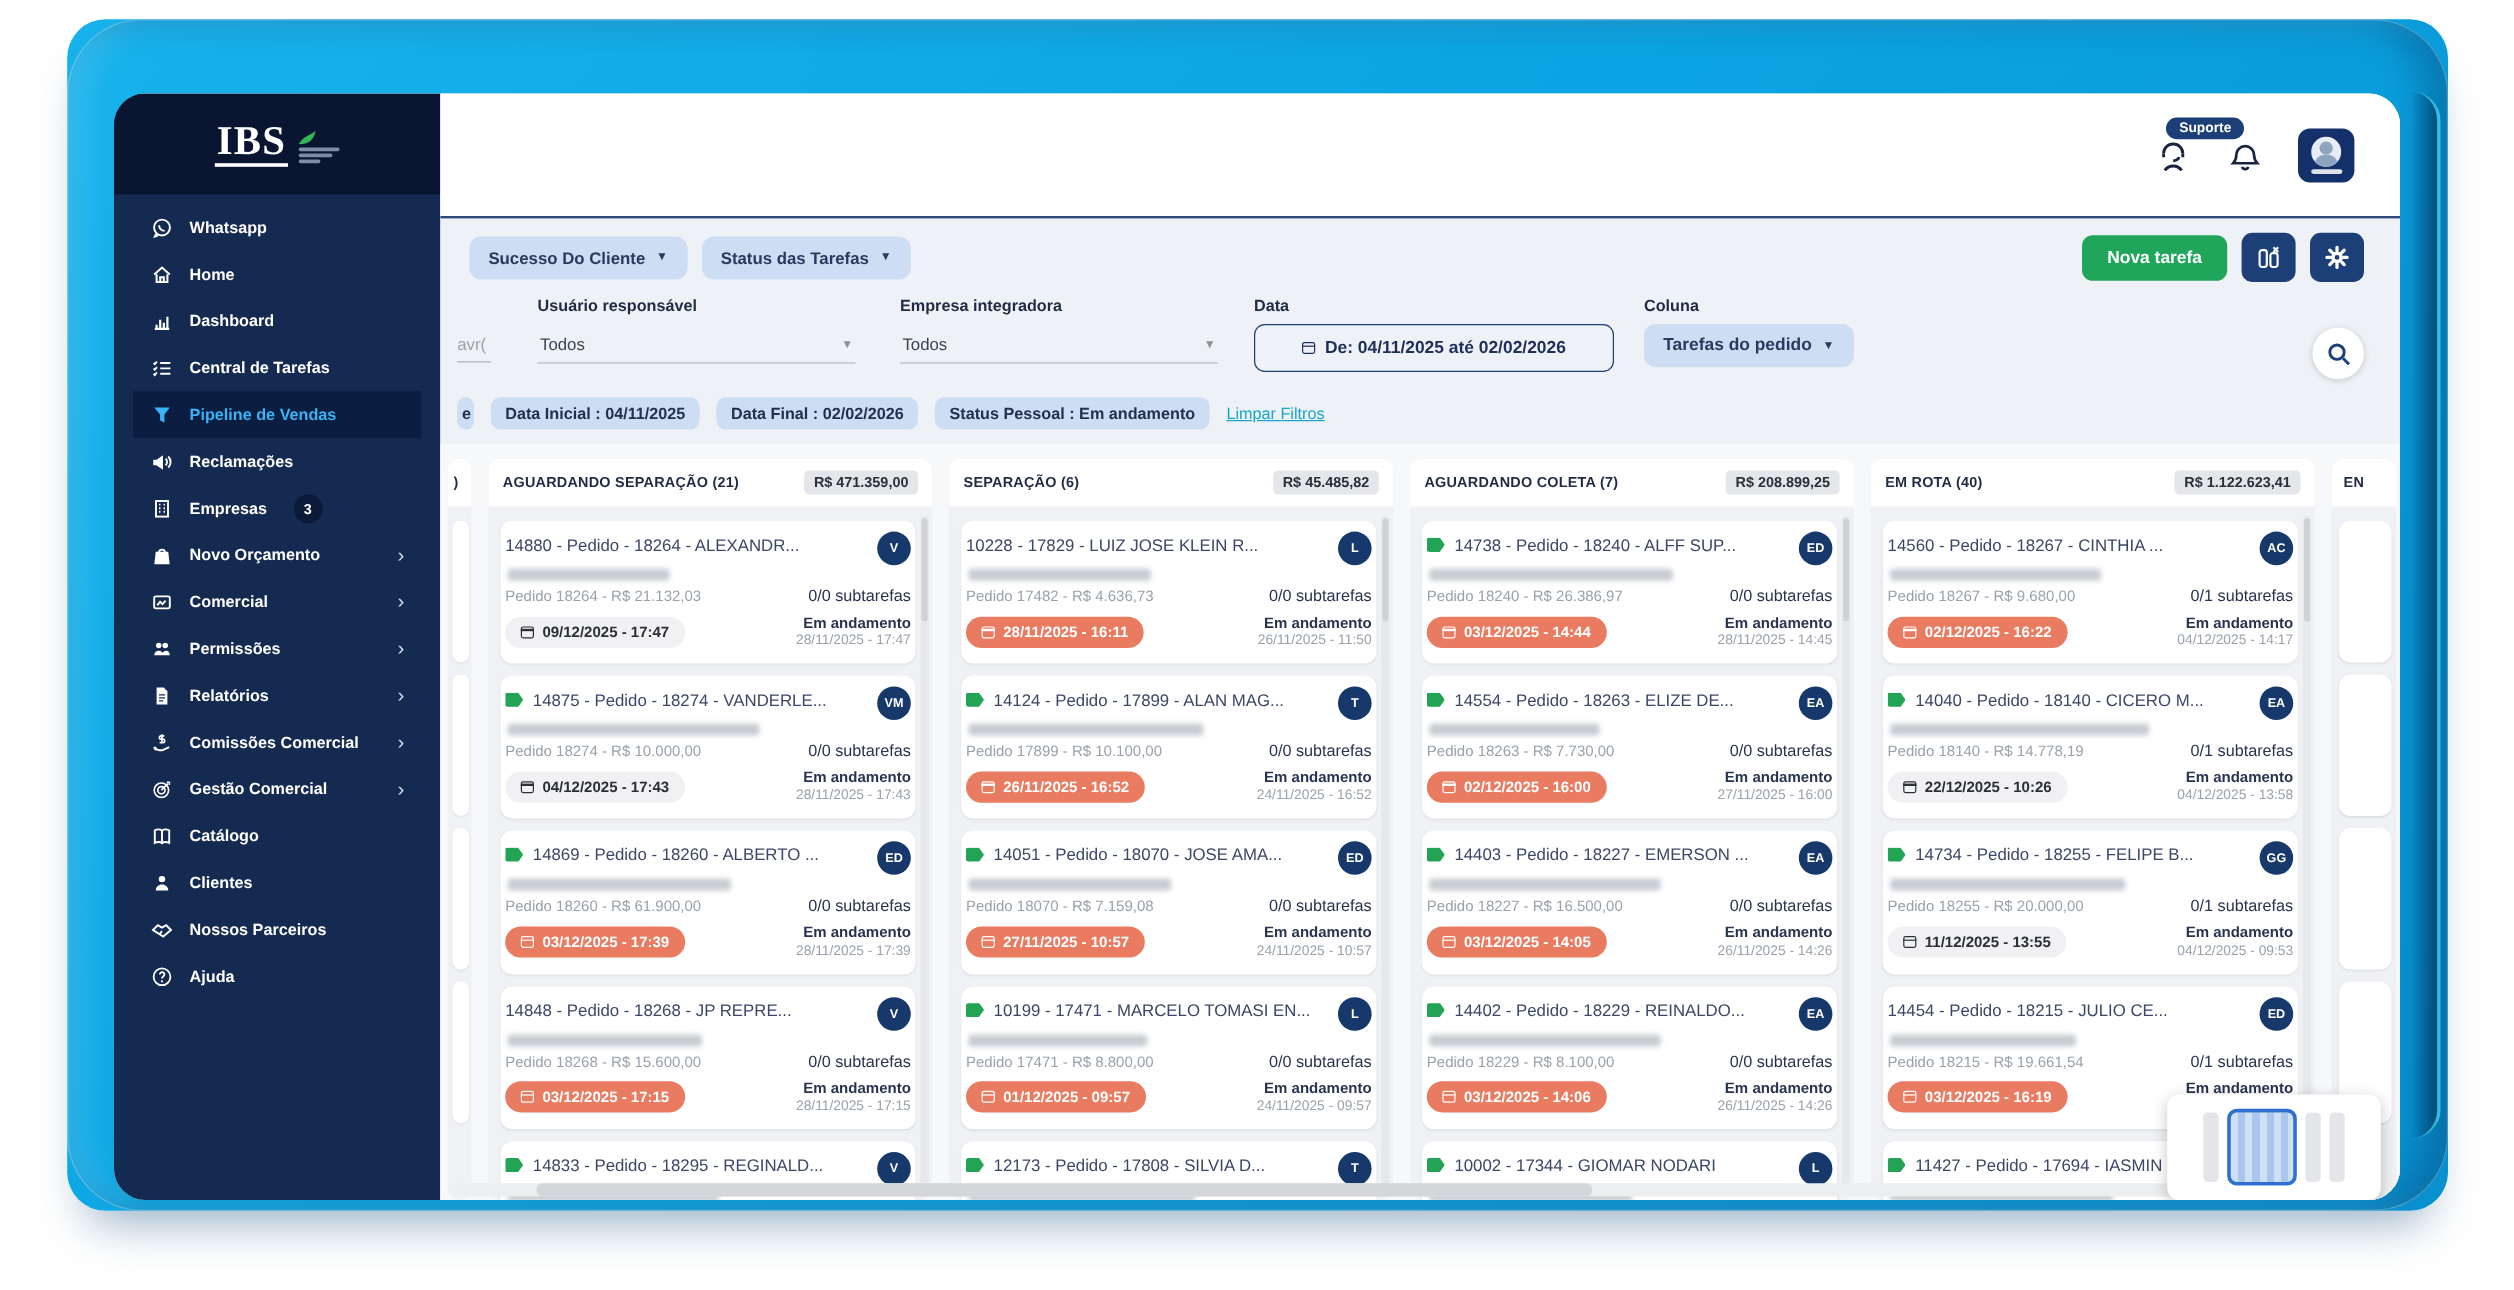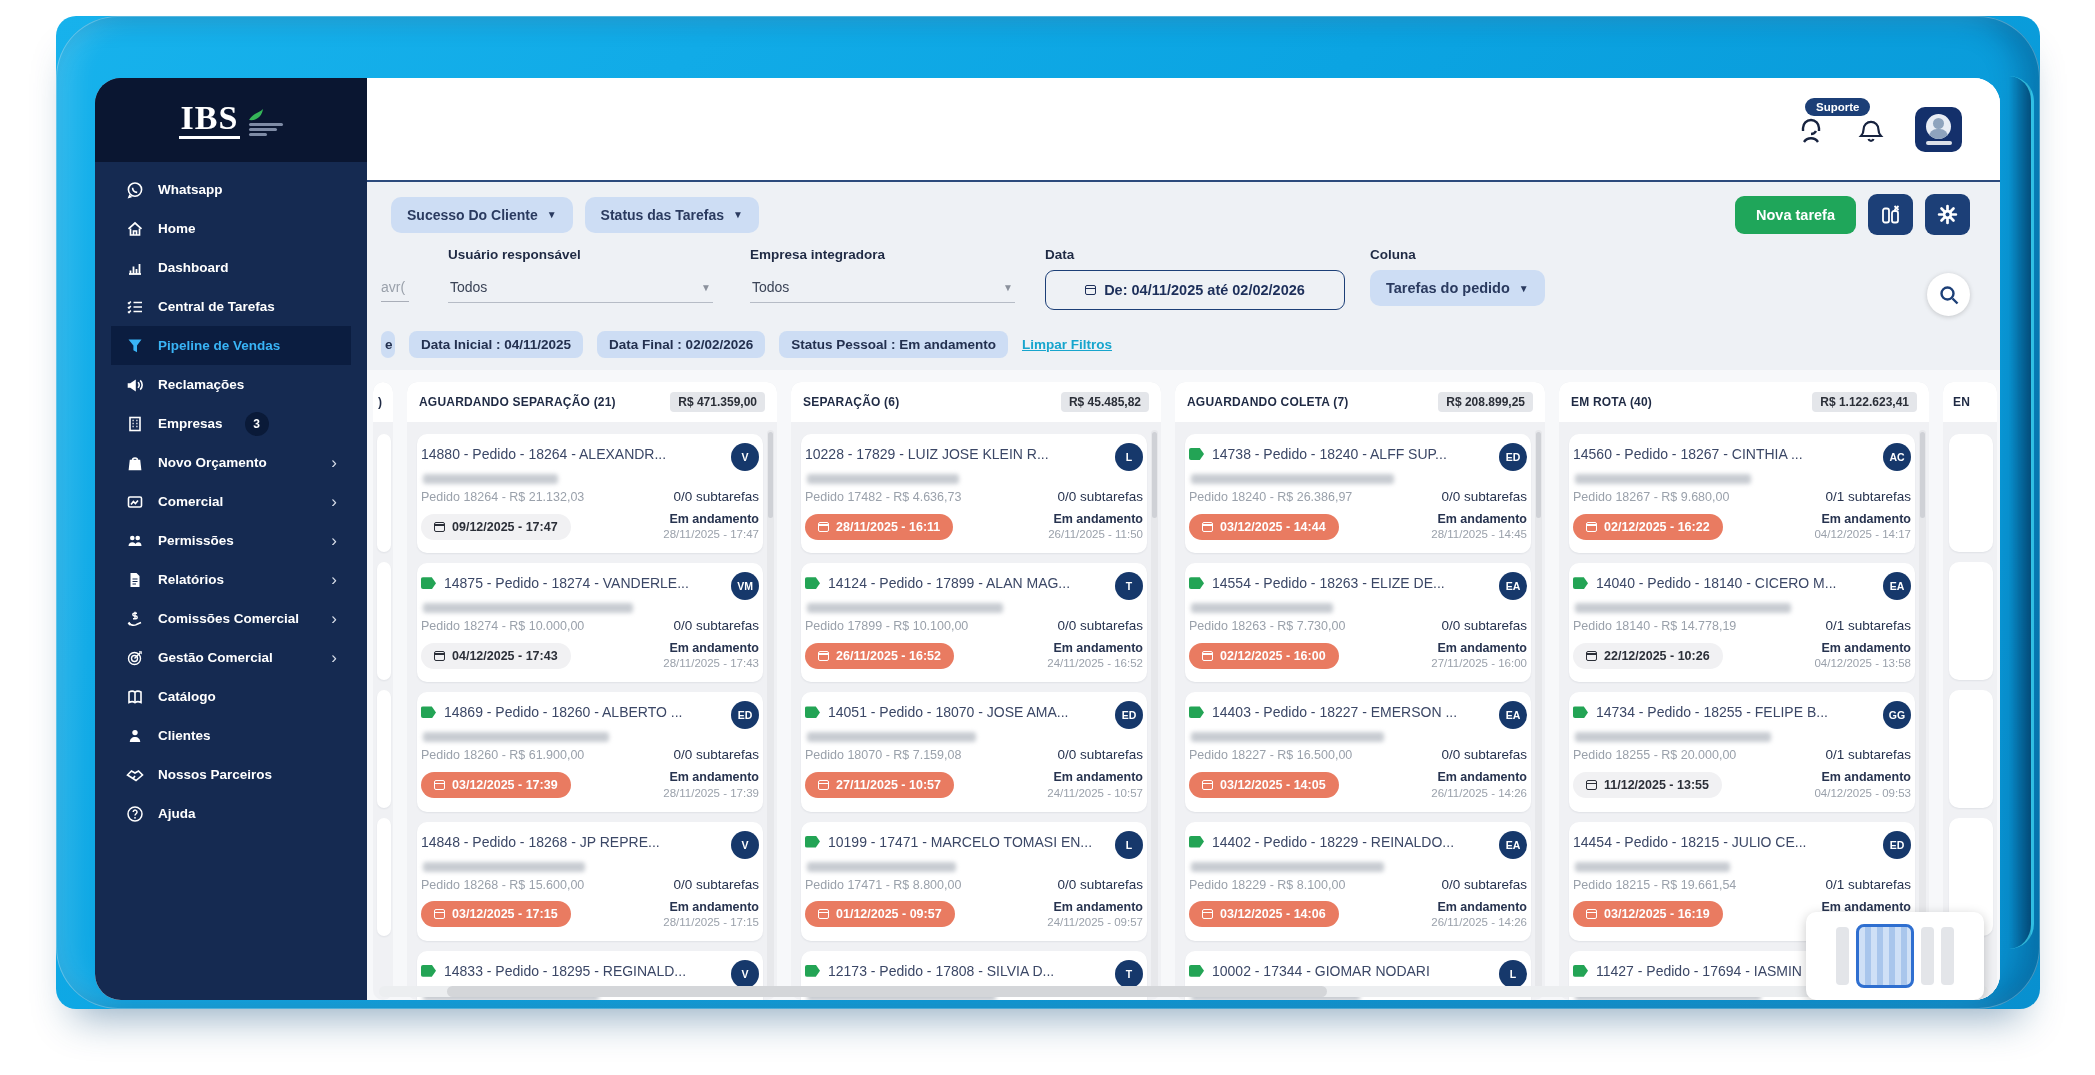--- a/index.html
+++ b/index.html
@@ -1,18 +1,18 @@
 <!DOCTYPE html>
 <html><head>
 <meta charset="utf-8">
 <style>
   *{margin:0;padding:0;box-sizing:border-box}
   html,body{width:2095px;height:1075px;background:#fff;font-family:"Liberation Sans",sans-serif;overflow:hidden}
   
-  .stage{position:absolute;left:56px;top:16px;width:1984px;height:993px;border-radius:20px;
+  .stage{position:absolute;left:56px;top:16px;width:1984px;height:993px;border-radius:32px;
     background:linear-gradient(135deg,#17b2ec 0%,#0ba4e2 45%,#0890cf 100%);
     box-shadow:0 26px 40px -18px rgba(10,70,120,.45);}
   .stage::before{content:"";position:absolute;inset:0;border-radius:62px;pointer-events:none;
     box-shadow:inset 0 0 0 1px rgba(255,255,255,.25), inset -18px 0 30px rgba(0,20,60,.28), inset 16px 0 26px rgba(255,255,255,.14);}
   .stage::after{content:"";position:absolute;right:6px;top:60px;bottom:60px;width:22px;pointer-events:none;
     background:linear-gradient(90deg,transparent,rgba(0,18,50,.45));border-right:3px solid rgba(70,230,255,.65);border-radius:0 40px 40px 0;}
   
   .app{position:absolute;left:39px;top:62px;width:1905px;height:922px;border-radius:26px;background:#fff;overflow:hidden;display:flex}
   
   .sidebar{width:272px;flex-shrink:0;background:#152a51;display:flex;flex-direction:column;color:#fff}
@@ -54,21 +54,21 @@
   .flabel{font-size:13.5px;font-weight:700;color:#1f2a44}
   .uselect{margin-top:12px;width:265px;border-bottom:1px solid #b6bcc6;display:flex;justify-content:space-between;align-items:center;padding:5px 2px 7px;color:#3a4356;font-size:14px;cursor:pointer}
   .uselect .caret{color:#8b919c}
   .f-resp{margin-left:39px}.f-integ{margin-left:37px}.f-data{margin-left:30px}.f-col{margin-left:25px}
   .datebox{margin-top:8px;width:300px;height:40px;border:1.6px solid #1c3f77;border-radius:9px;display:flex;align-items:center;justify-content:center;gap:8px;color:#1d2f5a;font-weight:600;font-size:14.5px;cursor:pointer}
   .colpill{margin-top:8px;background:#cdddf4;color:#2a3a5f;font-weight:600;font-size:14.5px;padding:10px 16px;border-radius:10px;display:flex;align-items:center;gap:9px;cursor:pointer}
   .searchbtn{margin-left:auto;margin-top:26px;width:43px;height:43px;border-radius:50%;background:#fff;box-shadow:0 1px 5px rgba(0,0,0,.18);display:flex;align-items:center;justify-content:center;cursor:pointer;border:none}
   .frow3{display:flex;align-items:center;gap:14px;margin-top:15px}
   .chip{background:#cdddf4;color:#23304f;font-size:13.5px;font-weight:600;padding:6px 12px;border-radius:8px;white-space:nowrap}
   .chip.sliver{width:14px;padding:6px 4px;overflow:hidden;margin-left:6px}
-  .clearlink{color:#17a5cd;text-decoration:underline;font-weight:700;font-size:13.5px;cursor:pointer}
+  .clearlink{color:#17a5cd;text-decoration:underline;font-weight:400;font-size:13.5px;cursor:pointer}
   
   .board{flex:1;min-height:0;position:relative;display:flex;gap:14px;padding:12px 0 0 6px;background:#f7f8fa;overflow:hidden}
   .col{width:370px;flex-shrink:0;background:#f0f1f4;border-radius:10px;display:flex;flex-direction:column;overflow:hidden}
   .col.sliver-l{width:20px}
   .col.sliver-r{width:54px}
   .col-head{height:40px;flex-shrink:0;background:#fff;display:flex;align-items:center;justify-content:space-between;padding:0 12px;border-radius:10px 10px 0 0}
   .col-title{font-size:12px;font-weight:700;color:#1f2a44;letter-spacing:.2px;white-space:nowrap}
   .col-total{background:#e4e6ea;border-radius:4px;padding:3px 8px;font-size:12px;font-weight:600;color:#2b2f38;white-space:nowrap}
   .col-body{flex:1;min-height:0;overflow:hidden;padding:12px 14px 0 10px;position:relative}
   .vtrack{position:absolute;right:3px;top:8px;bottom:8px;width:7px;border-radius:4px;background:#e7e8eb}

